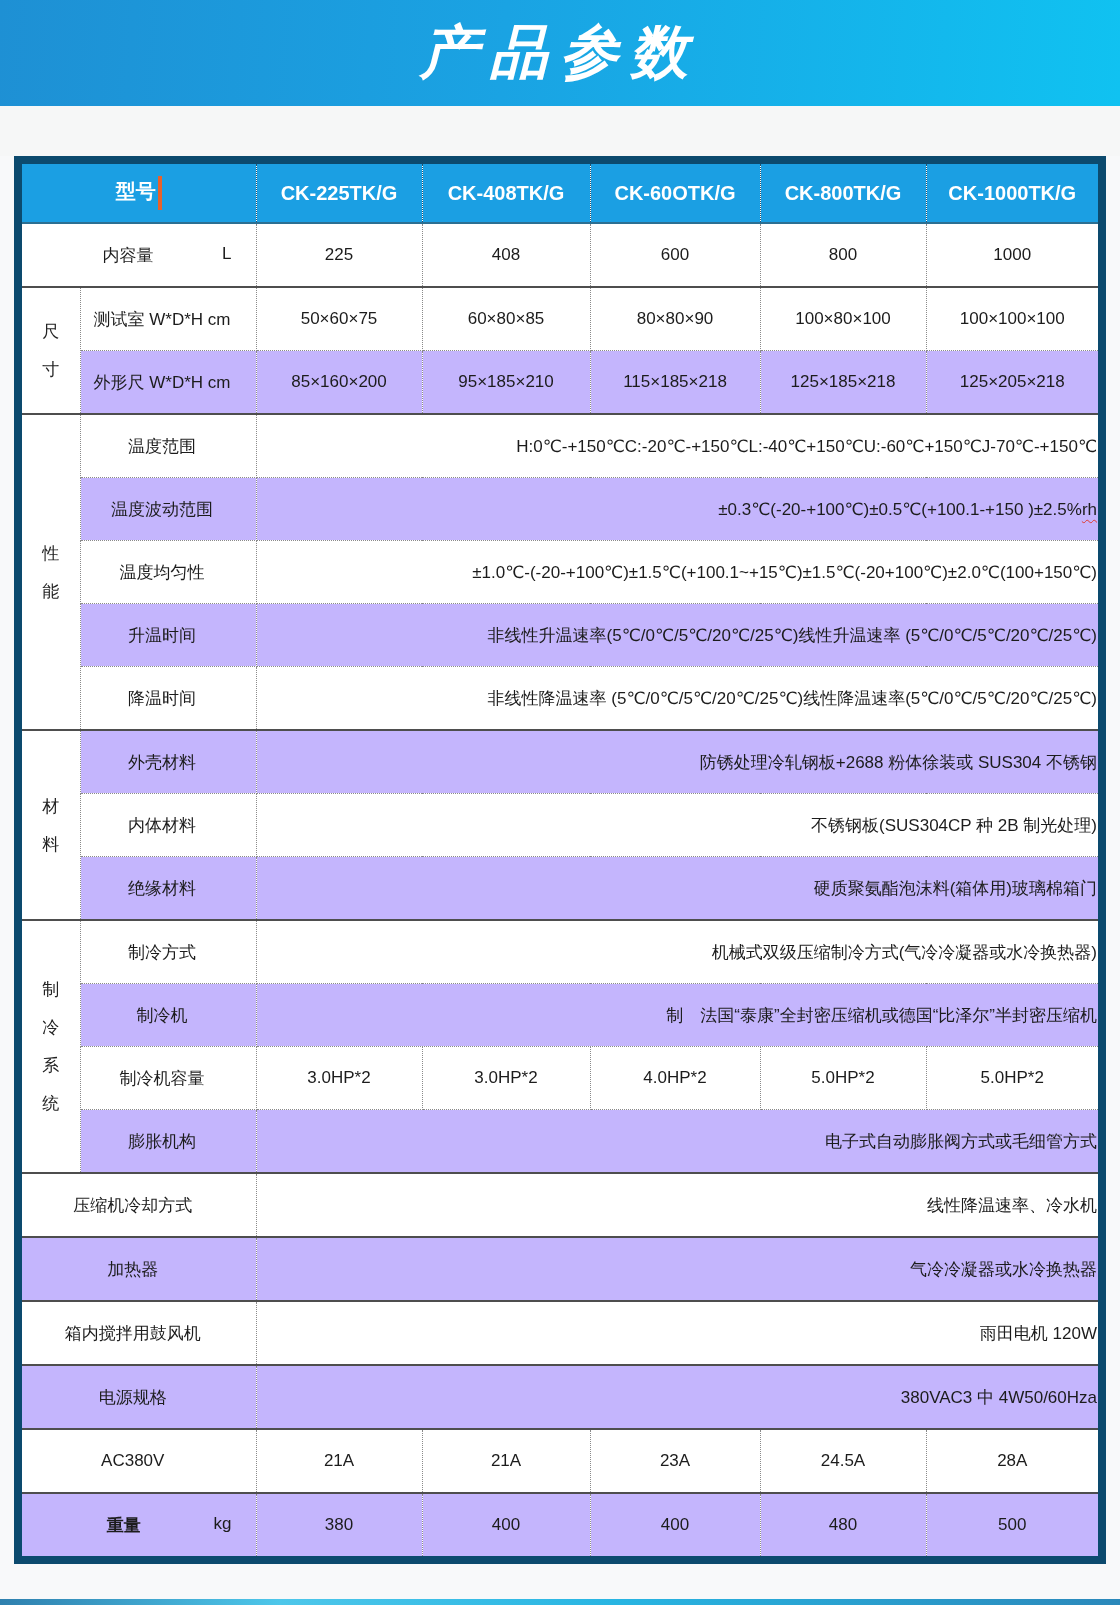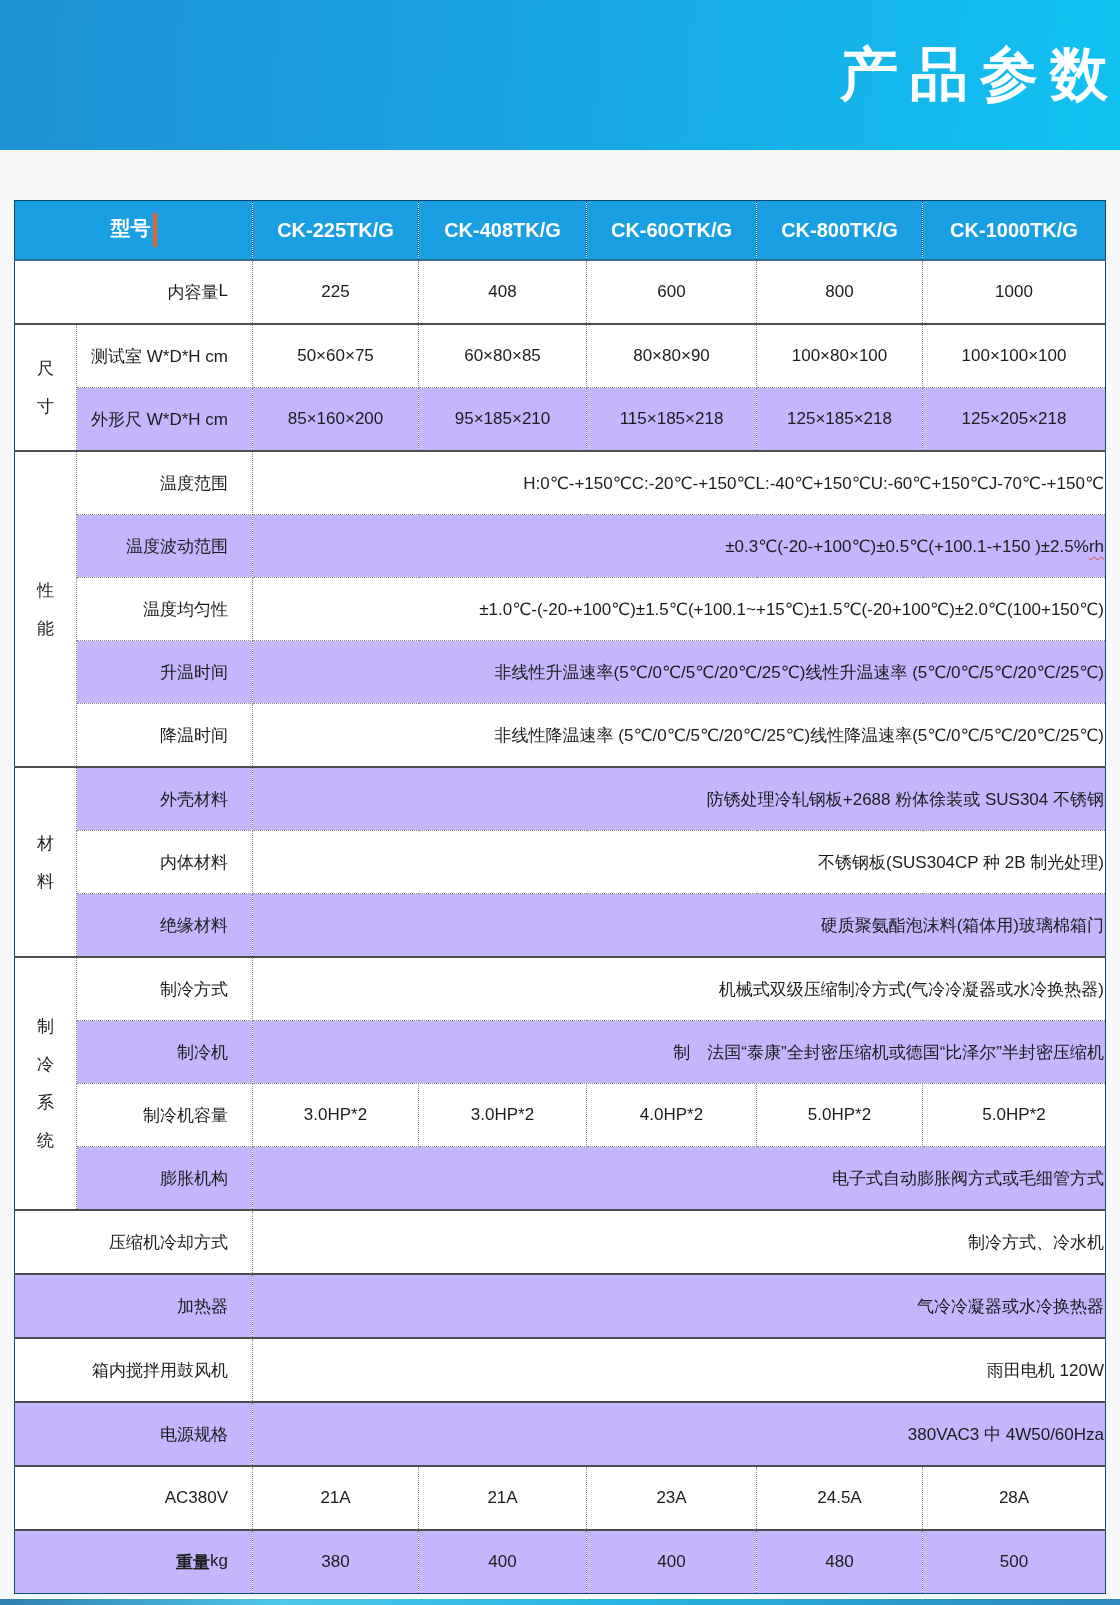--- a/index.html
+++ b/index.html
@@ -2,48 +2,48 @@
 <html><head>
 <meta charset="utf-8">
 <style>
   html,body{margin:0;padding:0;}
   body{
     width:1120px;height:1605px;position:relative;overflow:hidden;
     background:#f8f9fa;
     font-family:"Liberation Sans","DejaVu Sans",sans-serif;
   }
   .banner{
-    height:150px;
+    height:106px;
     background:linear-gradient(94deg,#1e90d4 0%,#1aa3e3 45%,#10c2f1 100%);
-    display:flex;align-items:center;justify-content:flex-end;
+    display:flex;align-items:center;justify-content:center;font-style:italic;
   }
   .banner-title{
     color:#ffffff;font-size:58px;font-weight:bold;letter-spacing:12px;margin:0;
   }
   .band{height:50px;background:#f6f7f7;}
   table.spec{
     border-collapse:collapse;table-layout:fixed;
     width:1092px;margin:0 14px;background:#ffffff;
-    border:1px solid #0c4a6e;
+    border:8px solid #0c4a6e;
   }
   col.c-grp{width:62px;}
   col.c-lbl{width:176px;}
   col.c-v1{width:166px;}
   col.c-v2{width:168px;}
   col.c-v3{width:170px;}
   col.c-v4{width:166px;}
   col.c-v5{width:auto;}
   th,td{border:1px dotted #8a8a8a;overflow:hidden;}
   thead th{
     background:#1b9fe3;color:#ffffff;font-size:20px;font-weight:bold;
     height:56px;text-align:center;border:1px dotted #24526b;
     border-bottom:2px solid #2c6f92;
   }
   tbody td{height:60px;font-size:17px;color:#1c1c1c;vertical-align:middle;}
-  td.lbl{text-align:right;padding:0 24px 0 12px;}
+  td.lbl{text-align:center;padding:0 24px 0 12px;}
   td.lbl .unit{float:right;}
   td.lbl.bold .lab{font-weight:bold;margin-top:37px;}
   td.grp{text-align:center;padding:0;color:#222;background:#ffffff;}
   td.grp .gc{display:block;line-height:1;margin:21px 0;}
   td.val{text-align:center;}
   td.span-val{text-align:right;font-size:17px;letter-spacing:0;}
   tr.shaded td:not(.grp){background:#c4b5fd;}
   tr.sec td{border-top:2px solid #4e4e4e;}
   .cursor{
     display:inline-block;width:4px;height:34px;background:#e8622c;
@@ -178,21 +178,21 @@
         <td class="val">4.0HP*2</td>
         <td class="val">5.0HP*2</td>
         <td class="val">5.0HP*2</td>
       </tr>
       <tr class="shaded">
         <td class="lbl" colspan="1"><span class="lab">膨胀机构</span></td>
         <td class="val span-val" colspan="5"><span>电子式自动膨胀阀方式或毛细管方式</span></td>
       </tr>
       <tr class="sec">
         <td class="lbl" colspan="2"><span class="lab">压缩机冷却方式</span></td>
-        <td class="val span-val" colspan="5"><span>制冷方式、冷水机</span></td>
+        <td class="val span-val" colspan="5"><span>线性降温速率、冷水机</span></td>
       </tr>
       <tr class="sec shaded">
         <td class="lbl" colspan="2"><span class="lab">加热器</span></td>
         <td class="val span-val" colspan="5"><span>气冷冷凝器或水冷换热器</span></td>
       </tr>
       <tr class="sec">
         <td class="lbl" colspan="2"><span class="lab">箱内搅拌用鼓风机</span></td>
         <td class="val span-val" colspan="5"><span>雨田电机 120W</span></td>
       </tr>
       <tr class="sec shaded">

